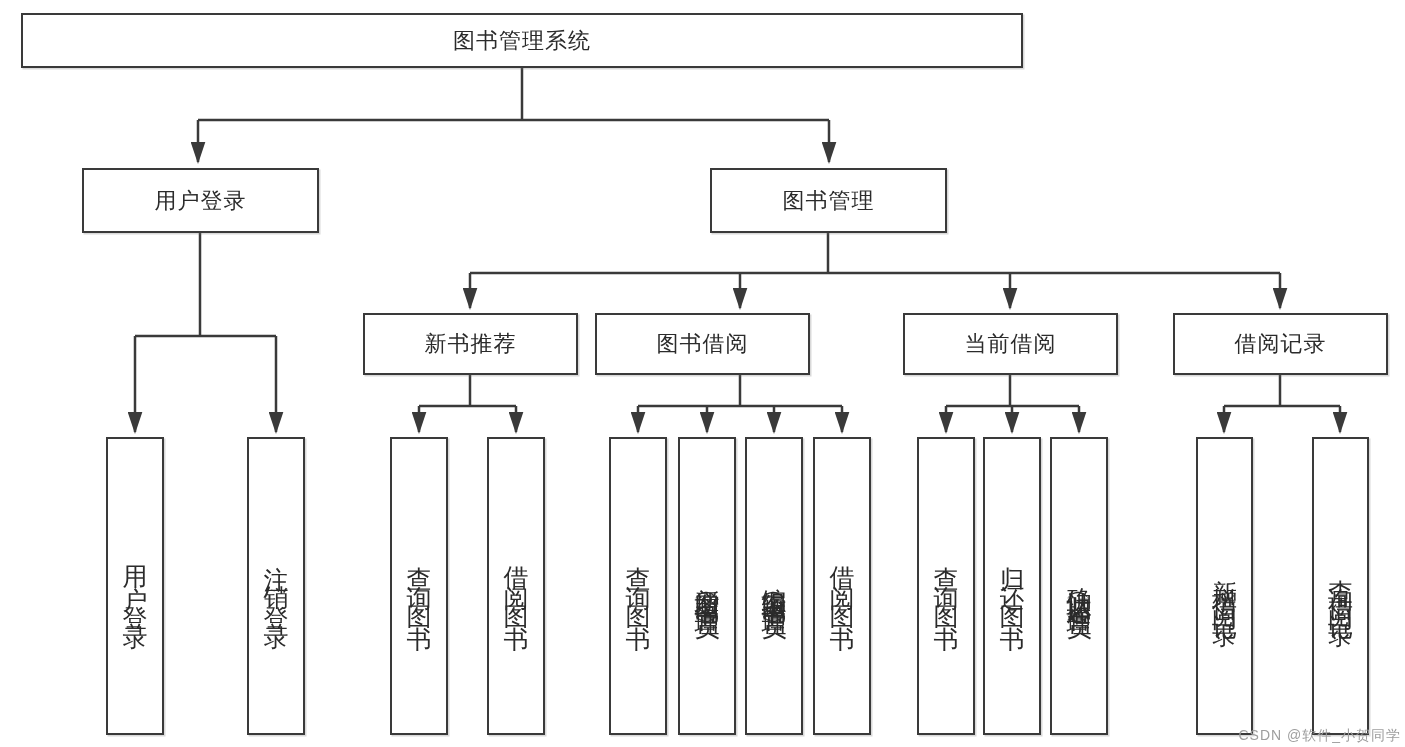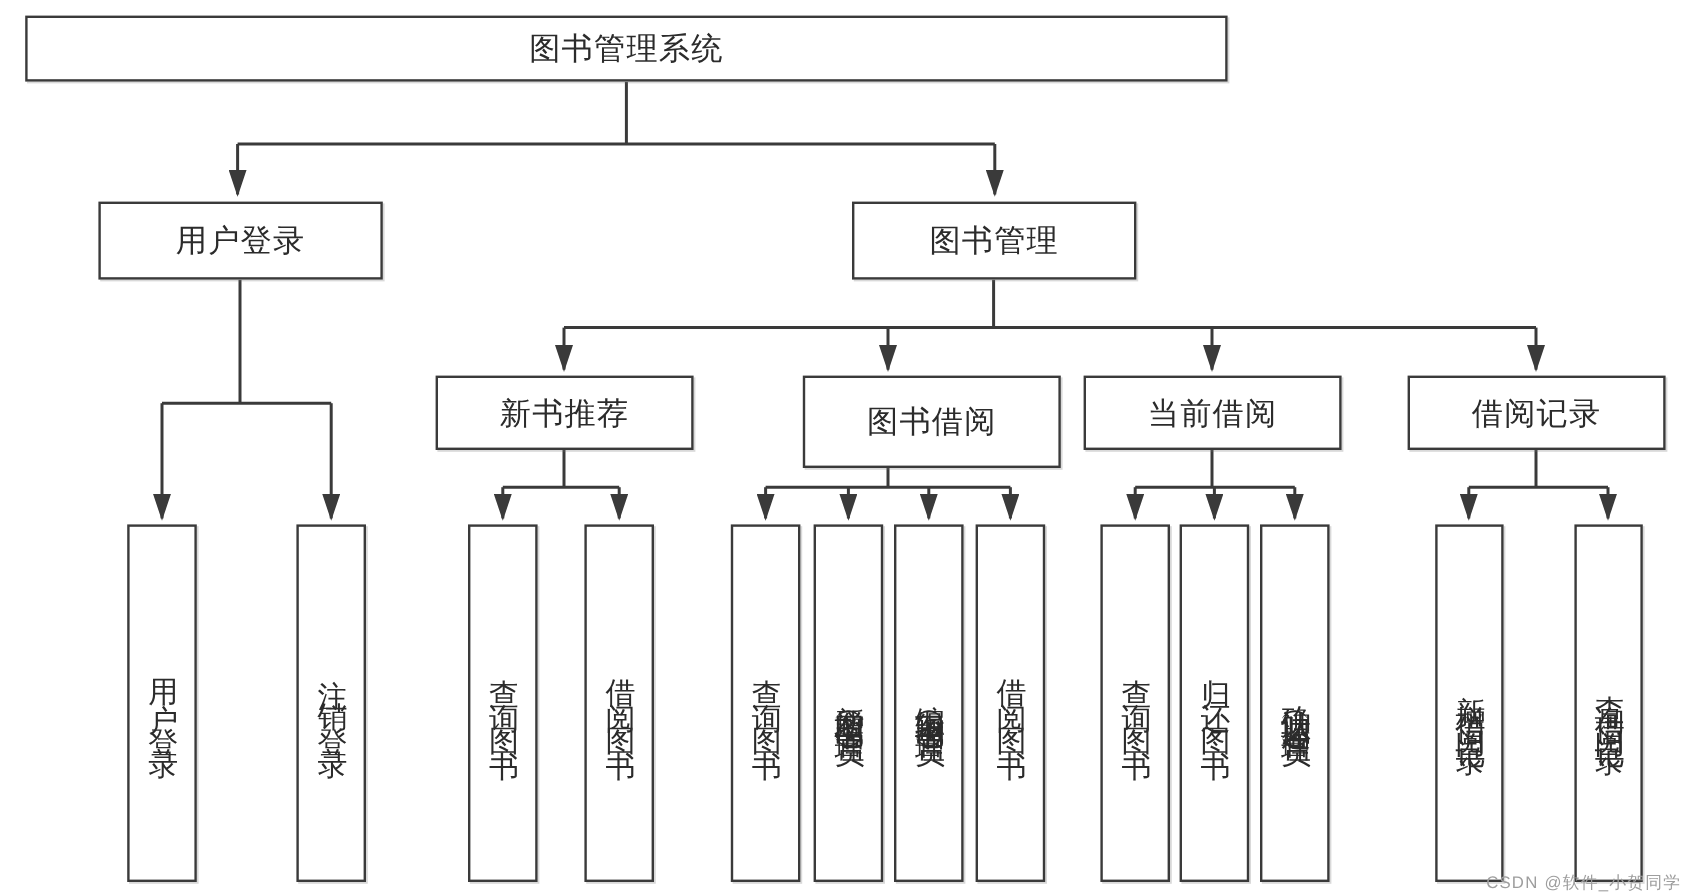--- a/index.html
+++ b/index.html
@@ -15,21 +15,21 @@
   .arrowhead{fill:var(--line,#3a3a3a);}
   .node{
     position:absolute;
     box-sizing:border-box;
     background:#fff;
     border:2.5px solid var(--line,#3a3a3a);
     display:flex;align-items:center;justify-content:center;
     color:var(--text,#2b2b2b);
     box-shadow:1.5px 1.5px 0 rgba(120,120,120,.28);
   }
-  .h-node{font-size:26px;letter-spacing:1px;}
+  .h-node{font-size:22px;letter-spacing:1px;}
   .leaf{font-size:25px;}
   .leaf .vtxt{
     writing-mode:vertical-rl;
     text-orientation:mixed;
     line-height:1;
   }
   .vtxt.s4{letter-spacing:20px;}
   .vtxt.s6{letter-spacing:9px;}
   .vtxt.s9{letter-spacing:4px;}
   #watermark{
@@ -116,21 +116,21 @@
   <div class="node h-node" style="left:82px;top:168px;width:237px;height:65px;">
     <span>用户登录</span>
   </div>
   <div class="node h-node" style="left:363px;top:313px;width:215px;height:62px;">
     <span>新书推荐</span>
   </div>
 
   <div class="node h-node" style="left:710px;top:168px;width:237px;height:65px;">
     <span>图书管理</span>
   </div>
-  <div class="node h-node" style="left:669px;top:313px;width:215px;height:77px;">
+  <div class="node h-node" style="left:595px;top:313px;width:215px;height:62px;">
     <span>图书借阅</span>
   </div>
   <div class="node h-node" style="left:903px;top:313px;width:215px;height:62px;text-align:right;">
     <span>当前借阅</span>
   </div>
   <div class="node h-node" style="left:1173px;top:313px;width:215px;height:62px;">
     <span>借阅记录</span>
   </div>
 
   <div class="node leaf" style="left:106px;top:437px;width:58px;height:298px;">

